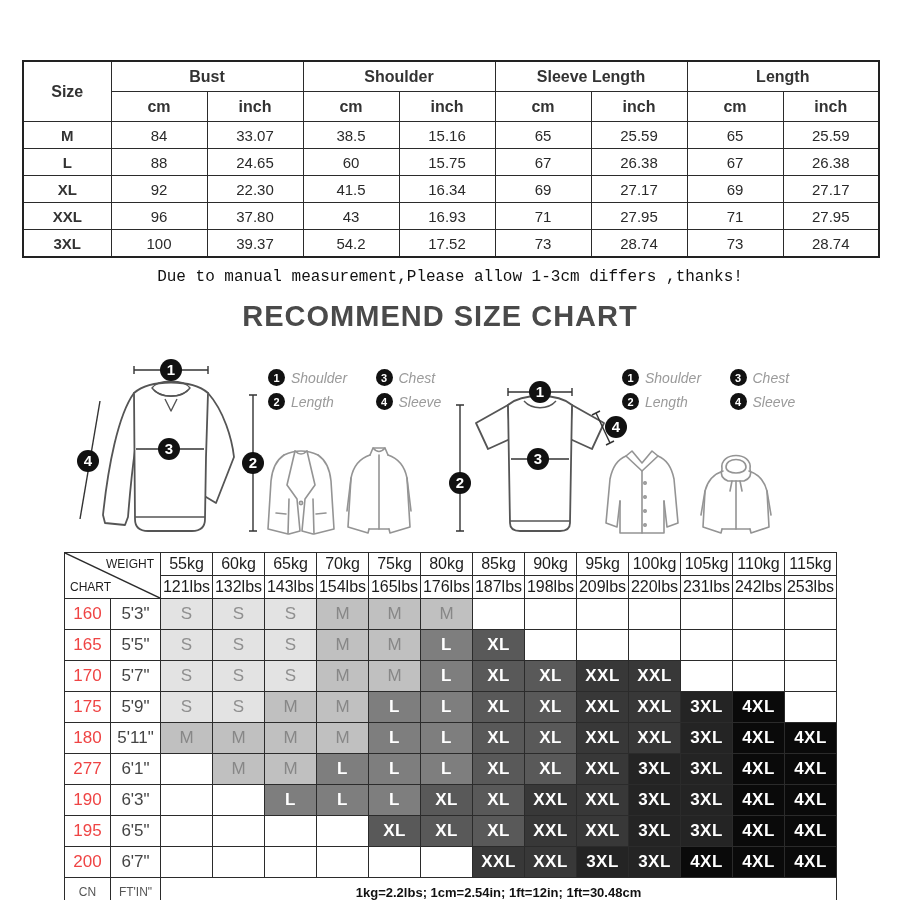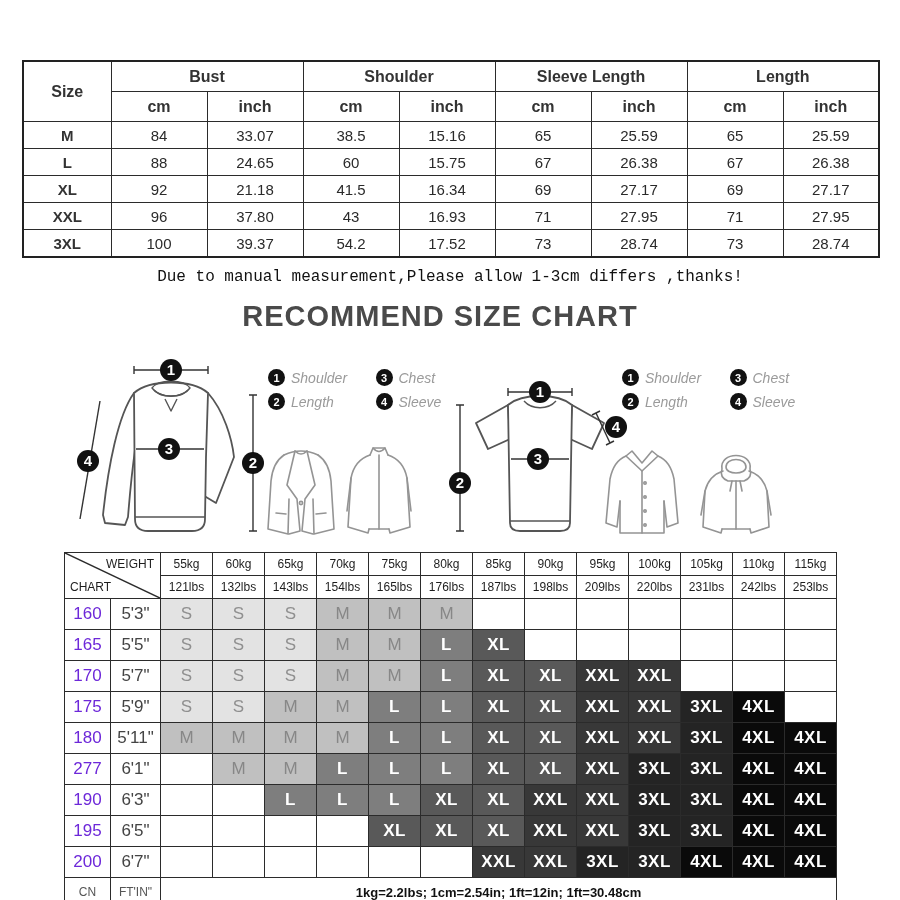--- a/index.html
+++ b/index.html
@@ -26,22 +26,22 @@
   .legend{position:absolute;width:215px;display:grid;grid-template-columns:1fr 1fr;grid-row-gap:7px;}
   .legend .item{display:flex;align-items:center;gap:6px;}
   .legend .num{width:17px;height:17px;border-radius:50%;background:#111;color:#fff;
         font-size:11px;font-weight:bold;display:flex;align-items:center;justify-content:center;flex:0 0 17px;}
   .legend .lbl{font-style:italic;color:#9a9a9a;font-size:14px;}
 
   
   .matrix-wrap{position:absolute;left:64px;top:552px;}
   .matrix{table-layout:fixed;border:1px solid #2b2b2b;}
   .matrix td{border:1px solid #2b2b2b;text-align:center;vertical-align:middle;padding:0;}
-  .matrix td.whdr{font-size:12px;color:#1d1d1d;height:22px;background:#fff;margin-left:18px;}
-  .matrix td.hcm{font-size:13px;color:#6d28d9;}
+  .matrix td.whdr{font-size:16px;color:#1d1d1d;height:22px;background:#fff;margin-left:18px;}
+  .matrix td.hcm{font-size:13px;color:#ef4444;}
   .matrix td.hft{font-size:12px;color:#444;}
   .matrix td.cell{height:30px;font-size:17px;}
   .matrix td.cell.light{font-weight:normal;}
   .matrix td.cell.dark{font-weight:600;letter-spacing:.5px;}
   .matrix td.footc{font-size:12px;color:#555;height:28px;}
   .matrix td.conv{font-size:13px;font-weight:bold;color:#111;}
   .diagcell{position:relative;height:45px;}
   .diagcell svg{position:absolute;left:0;top:0;width:100%;height:100%;}
   .diagcell .w{position:absolute;right:6px;top:4px;font-size:12px;color:#1d1d1d;}
   .diagcell .h{position:absolute;left:5px;bottom:4px;font-size:12px;color:#1d1d1d;}
@@ -107,21 +107,21 @@
           <td>60</td>
           <td>15.75</td>
           <td>67</td>
           <td>26.38</td>
           <td>67</td>
           <td>26.38</td>
         </tr>
         <tr>
           <td class="size-col">XL</td>
           <td>92</td>
-          <td>21.18</td>
+          <td>22.30</td>
           <td>41.5</td>
           <td>16.34</td>
           <td>69</td>
           <td>27.17</td>
           <td>69</td>
           <td>27.17</td>
         </tr>
         <tr>
           <td class="size-col">XXL</td>
           <td>96</td>

